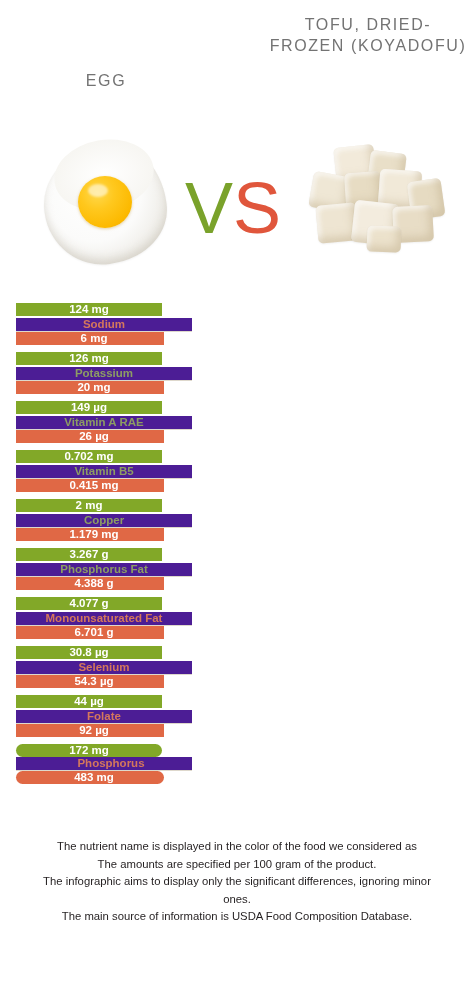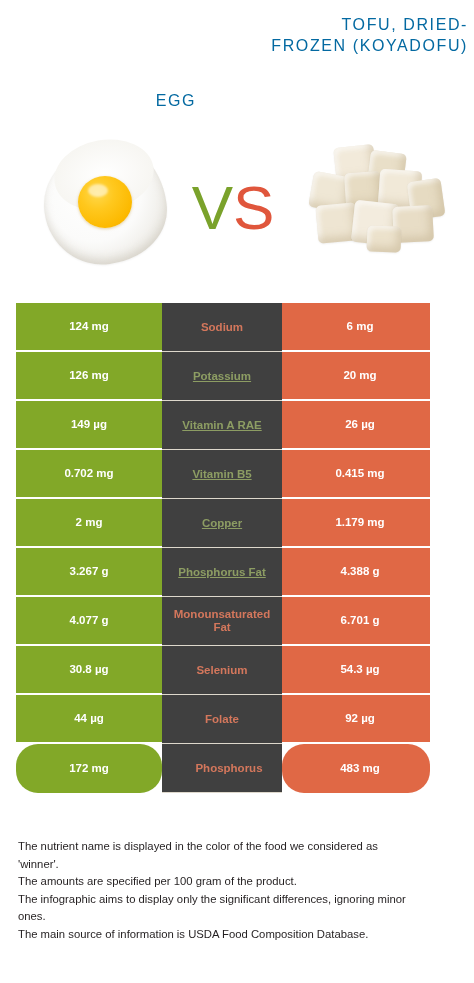--- a/index.html
+++ b/index.html
@@ -9,28 +9,28 @@
     font-family:"Liberation Sans", sans-serif;
     position:relative;
     overflow:hidden;
     -webkit-font-smoothing:antialiased;
   }
 
   
   .header { position:absolute; top:0; left:0; width:474px; height:130px; }
   .title {
     position:absolute;
-    color:#0369a1;
+    color:#737373;
     font-size:16px;
     letter-spacing:1.6px;
-    text-align:right;
+    text-align:center;
     line-height:21px;
     font-weight:400;
   }
-  .title-left  { left:16px;  top:70px;  width:180px;margin-top:20px; }
+  .title-left  { left:16px;  top:70px;  width:180px; }
   .title-right { right:6px;  top:14px;  width:200px; }
 
   
   .imgstrip { position:absolute; top:132px; left:0; width:474px; height:158px; }
 
   .food-img { position:absolute; }
 
   
   .egg-wrap { left:40px; top:6px; width:130px; height:132px; }
   .egg-white {
@@ -54,60 +54,60 @@
   }
   .egg-yolk-gloss {
     position:absolute; left:48px; top:46px; width:20px; height:13px;
     background:rgba(255,255,255,.55);
     border-radius:50%;
     filter:blur(1px);
   }
 
   
   .vs { position:absolute; left:178px; top:36px; width:110px; height:80px;
-        font-size:62px; line-height:80px; text-align:center; font-weight:400; letter-spacing:0px; }
+        font-size:72px; line-height:80px; text-align:center; font-weight:400; letter-spacing:0px; }
   .vs .v { color:#7aa22b; }
   .vs .s { color:#e0563c; }
 
   
   .tofu-wrap { left:305px; top:14px; width:140px; height:118px; }
   .cube { position:absolute; background:#efe6d2; border-radius:5px;
           box-shadow:inset -4px -5px 8px rgba(196,180,147,.55), inset 3px 3px 5px rgba(255,255,255,.75), 0 1px 2px rgba(0,0,0,.06); }
   .c1 { left:30px; top:0px;  width:40px; height:36px; transform:rotate(-6deg);  background:#f2eada; }
   .c2 { left:64px; top:6px;  width:36px; height:32px; transform:rotate(7deg);   background:#e9dfc8; }
   .c3 { left:6px;  top:28px; width:38px; height:36px; transform:rotate(10deg);  background:#efe7d5; }
   .c4 { left:40px; top:26px; width:36px; height:34px; transform:rotate(-4deg);  background:#e7dcc3; }
   .c5 { left:74px; top:24px; width:42px; height:38px; transform:rotate(4deg);   background:#f1e9d8; }
   .c6 { left:104px;top:34px; width:34px; height:38px; transform:rotate(-8deg);  background:#e6dbc2; }
   .c7 { left:12px; top:58px; width:40px; height:38px; transform:rotate(-5deg);  background:#eee5d2; }
   .c8 { left:48px; top:56px; width:44px; height:42px; transform:rotate(6deg);   background:#f3ecde; }
   .c9 { left:88px; top:60px; width:40px; height:36px; transform:rotate(-3deg);  background:#e8ddc6; }
   .c10{ left:62px; top:80px; width:34px; height:26px; transform:rotate(2deg);   background:#ece2cc; }
 
   
   .table { position:absolute; left:16px; top:303px; width:442px; }
-  .row { position:relative; display:flex; height:49px; }
+  .row { position:relative; display:flex; height:49px;flex-direction:column; }
   .cell {
     display:flex; align-items:center; justify-content:center; text-align:center;
     font-size:11.5px; font-weight:700; line-height:13px;
   }
   .cell-left  { width:146px; background:#82a828; color:#ffffff; border-bottom:2px solid #ffffff; }
-  .cell-mid   { width:120px; background:#404040; border-bottom:1px solid #ded8cc;
+  .cell-mid   { width:176px; background:#4c1d95; border-bottom:1px solid #ded8cc;
                 font-weight:700; padding:0 6px; }
   .cell-right { width:148px; background:#e06845; color:#ffffff; border-bottom:2px solid #ffffff;padding-left:8px; }
   .row:last-child .cell-left,
   .row:last-child .cell-right { border-bottom:none;border-radius:22px; }
   .row:last-child .cell-mid { border-bottom:1px solid #ded8cc;padding-left:20px; }
-  .win-left  { color:#8d9d63;text-decoration:underline; }
+  .win-left  { color:#8d9d63; }
   .win-right { color:#d4775c; }
 
   
   .footer {
     position:absolute; left:18px; top:838px; width:438px;
-    text-align:left; color:#231f20;
+    text-align:center; color:#231f20;
     font-size:11.3px; line-height:17.5px; font-weight:400;
   }
 </style>
 </head>
 <body>
 
 <div class="header">
   <div class="title title-left">EGG</div>
   <div class="title title-right">TOFU, DRIED-FROZEN (KOYADOFU)</div>
 </div>
@@ -188,18 +188,17 @@
     </div>
     <div class="row">
       <div class="cell cell-left">172 mg</div>
       <div class="cell cell-mid win-right">Phosphorus</div>
       <div class="cell cell-right">483 mg</div>
     </div>
   </div>
 
 <div class="footer" id="footer-notes">
     <div>The nutrient name is displayed in the color of the food we considered as</div>
-    <div>'winner'.</div>
     <div>The amounts are specified per 100 gram of the product.</div>
     <div>The infographic aims to display only the significant differences, ignoring minor</div>
     <div>ones.</div>
     <div>The main source of information is USDA Food Composition Database.</div>
   </div>
 
 </body></html>

